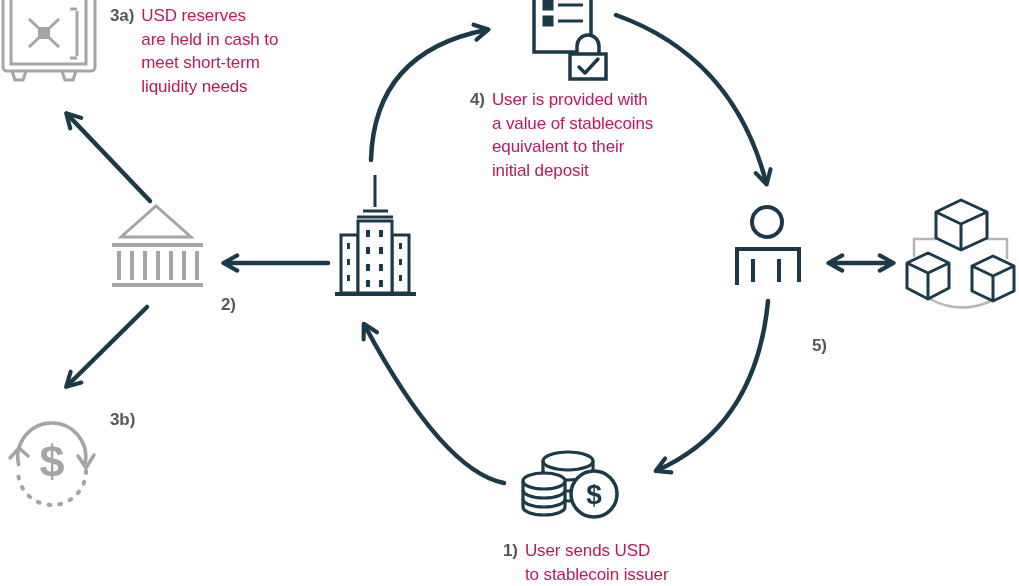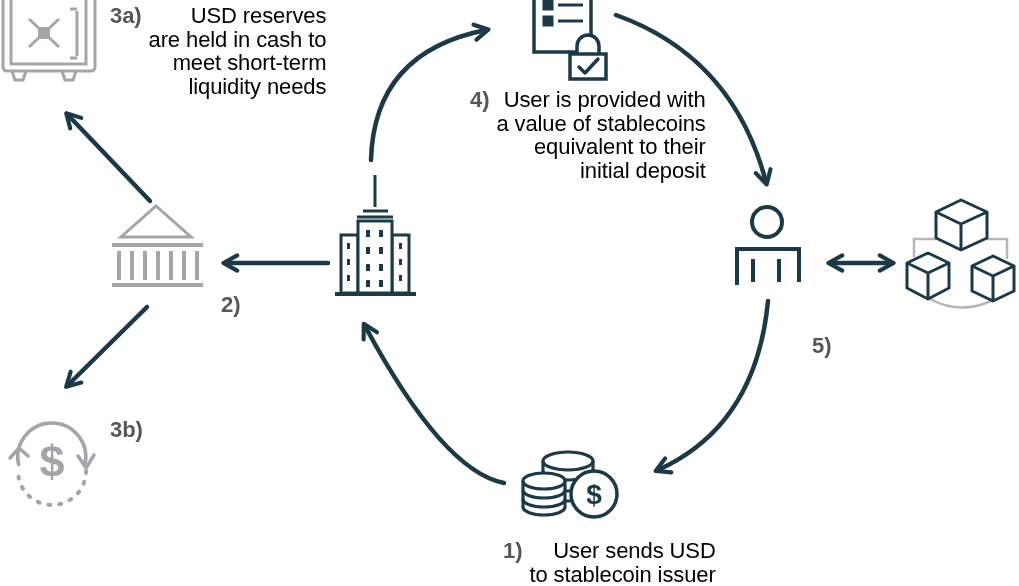--- a/index.html
+++ b/index.html
@@ -8,39 +8,38 @@
     width:1019px;height:586px;
     overflow:hidden;
     background:#ffffff;
     font-family:"Liberation Sans", sans-serif;
   }
   #art{position:absolute;left:0;top:0;}
   .label{
     position:absolute;
     display:flex;
     align-items:flex-start;
-    font-size:22px;
+    font-size:17px;
     line-height:23.5px;
     letter-spacing:-0.1px;
-    text-align:right;
   }
   .label .num{
     font-weight:700;
     color:#55575b;
     margin-right:7px;
     white-space:nowrap;
   }
   .label .body{
-    color:#000000;
+    color:#be185d;
     white-space:pre-line;
   }
   
   #label-3a{left:110px;top:4px;}
   #label-2{left:221px;top:293px;}
-  #label-3b{left:110px;top:418px;}
+  #label-3b{left:110px;top:408px;}
   #label-4{left:470px;top:88px;}
   #label-1{left:503px;top:539px;}
   #label-5{left:812px;top:334px;}
 </style>
 </head>
 <body>
 
 <div id="canvas">
 
   <svg id="art" width="1019" height="586" viewBox="0 0 1019 586">

